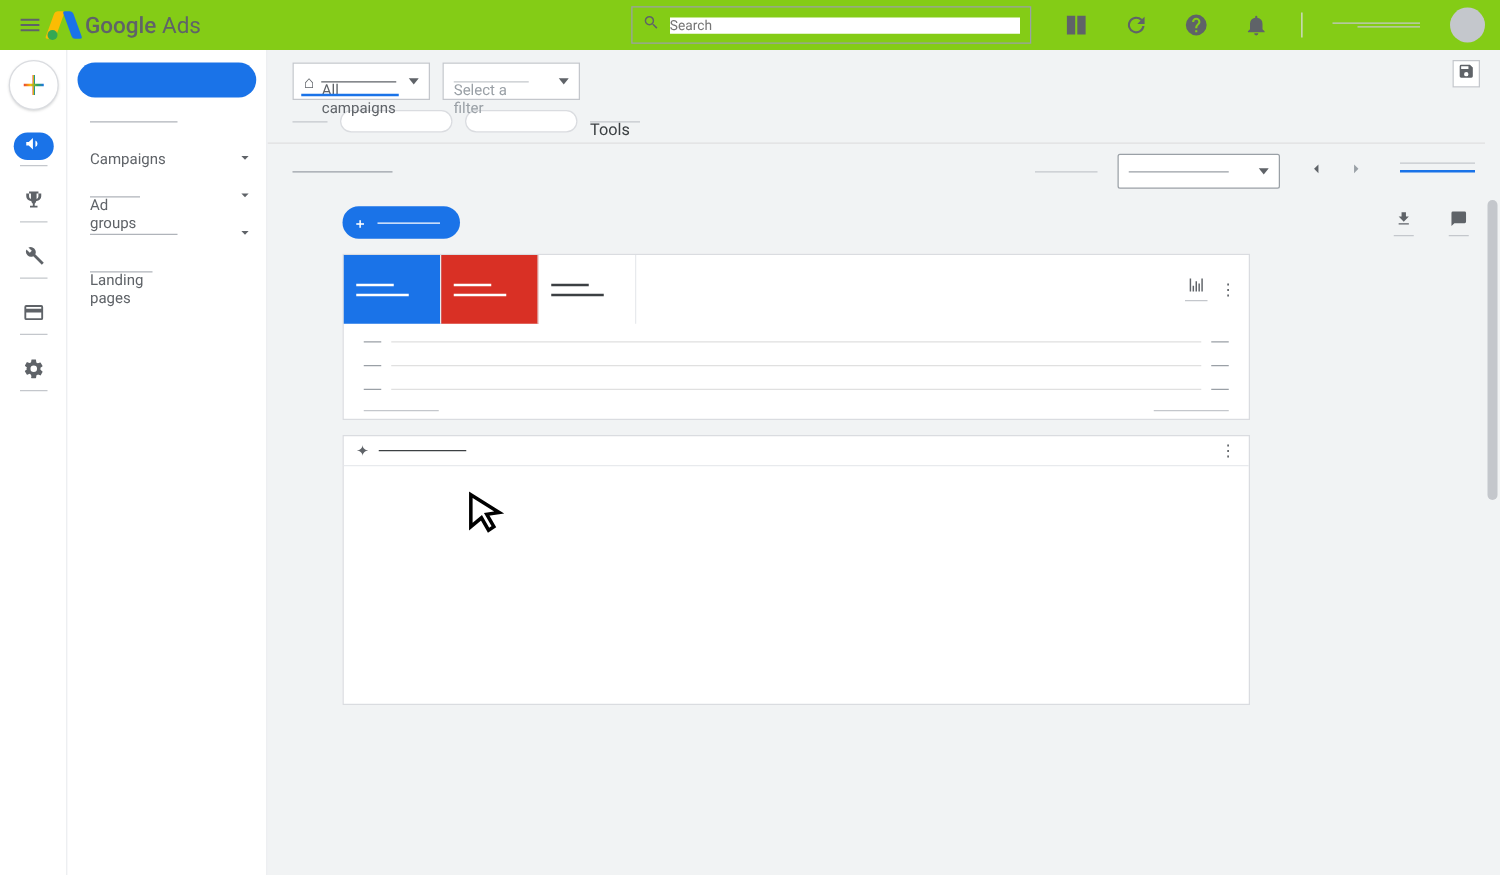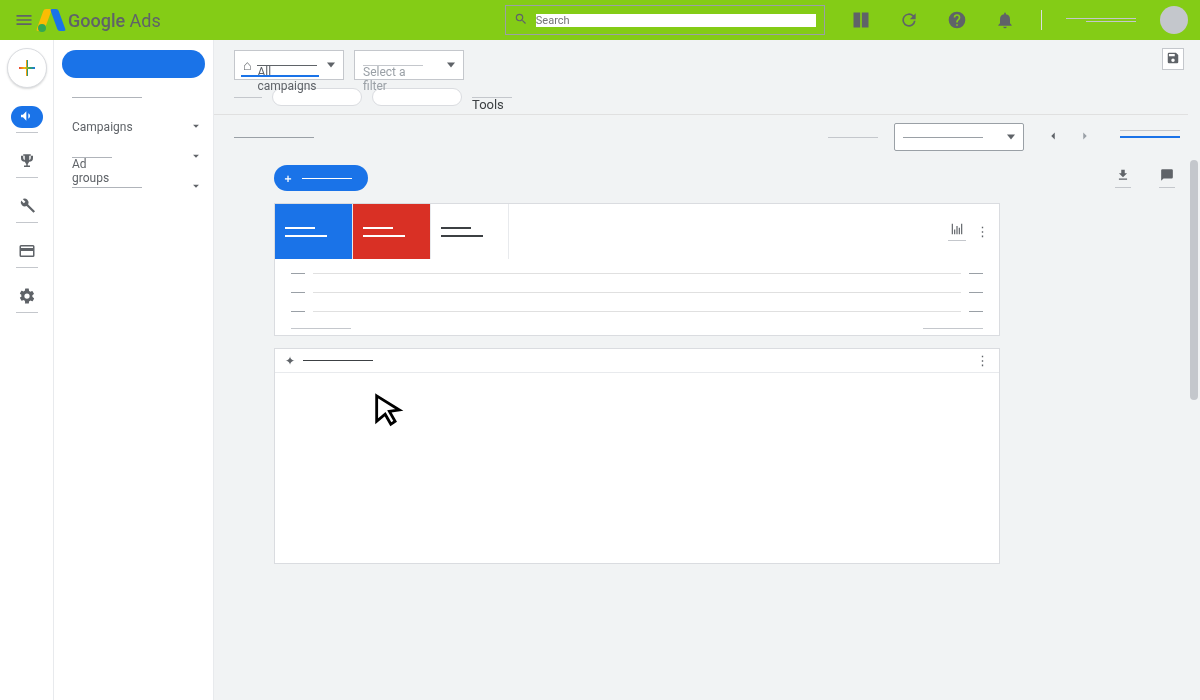--- a/index.html
+++ b/index.html
@@ -263,20 +263,23 @@
     <span class="chev"><svg viewBox="0 0 24 24">
           <path d="M7 10l5 5 5-5H7Z"></path>
         </svg></span>
   </div>
   <div class="nav-item">
     <span class="lbl-line" style="color:transparent">Ads &amp; assets</span>
     <span class="chev"><svg viewBox="0 0 24 24">
           <path d="M7 10l5 5 5-5H7Z"></path>
         </svg></span>
   </div>
+  <div class="nav-item">
+    <span class="lbl-line" style="width:50px">Landing pages</span>
+  </div>
 </div>
 
 <div class="main">
 
   <div class="bcrow">
     <div class="sel home">
       <span style="height:1px;width:60px;background:#5f6368;display:inline-block">All campaigns</span>
       <span class="underline"></span>
     </div>
     <div class="sel plain">

